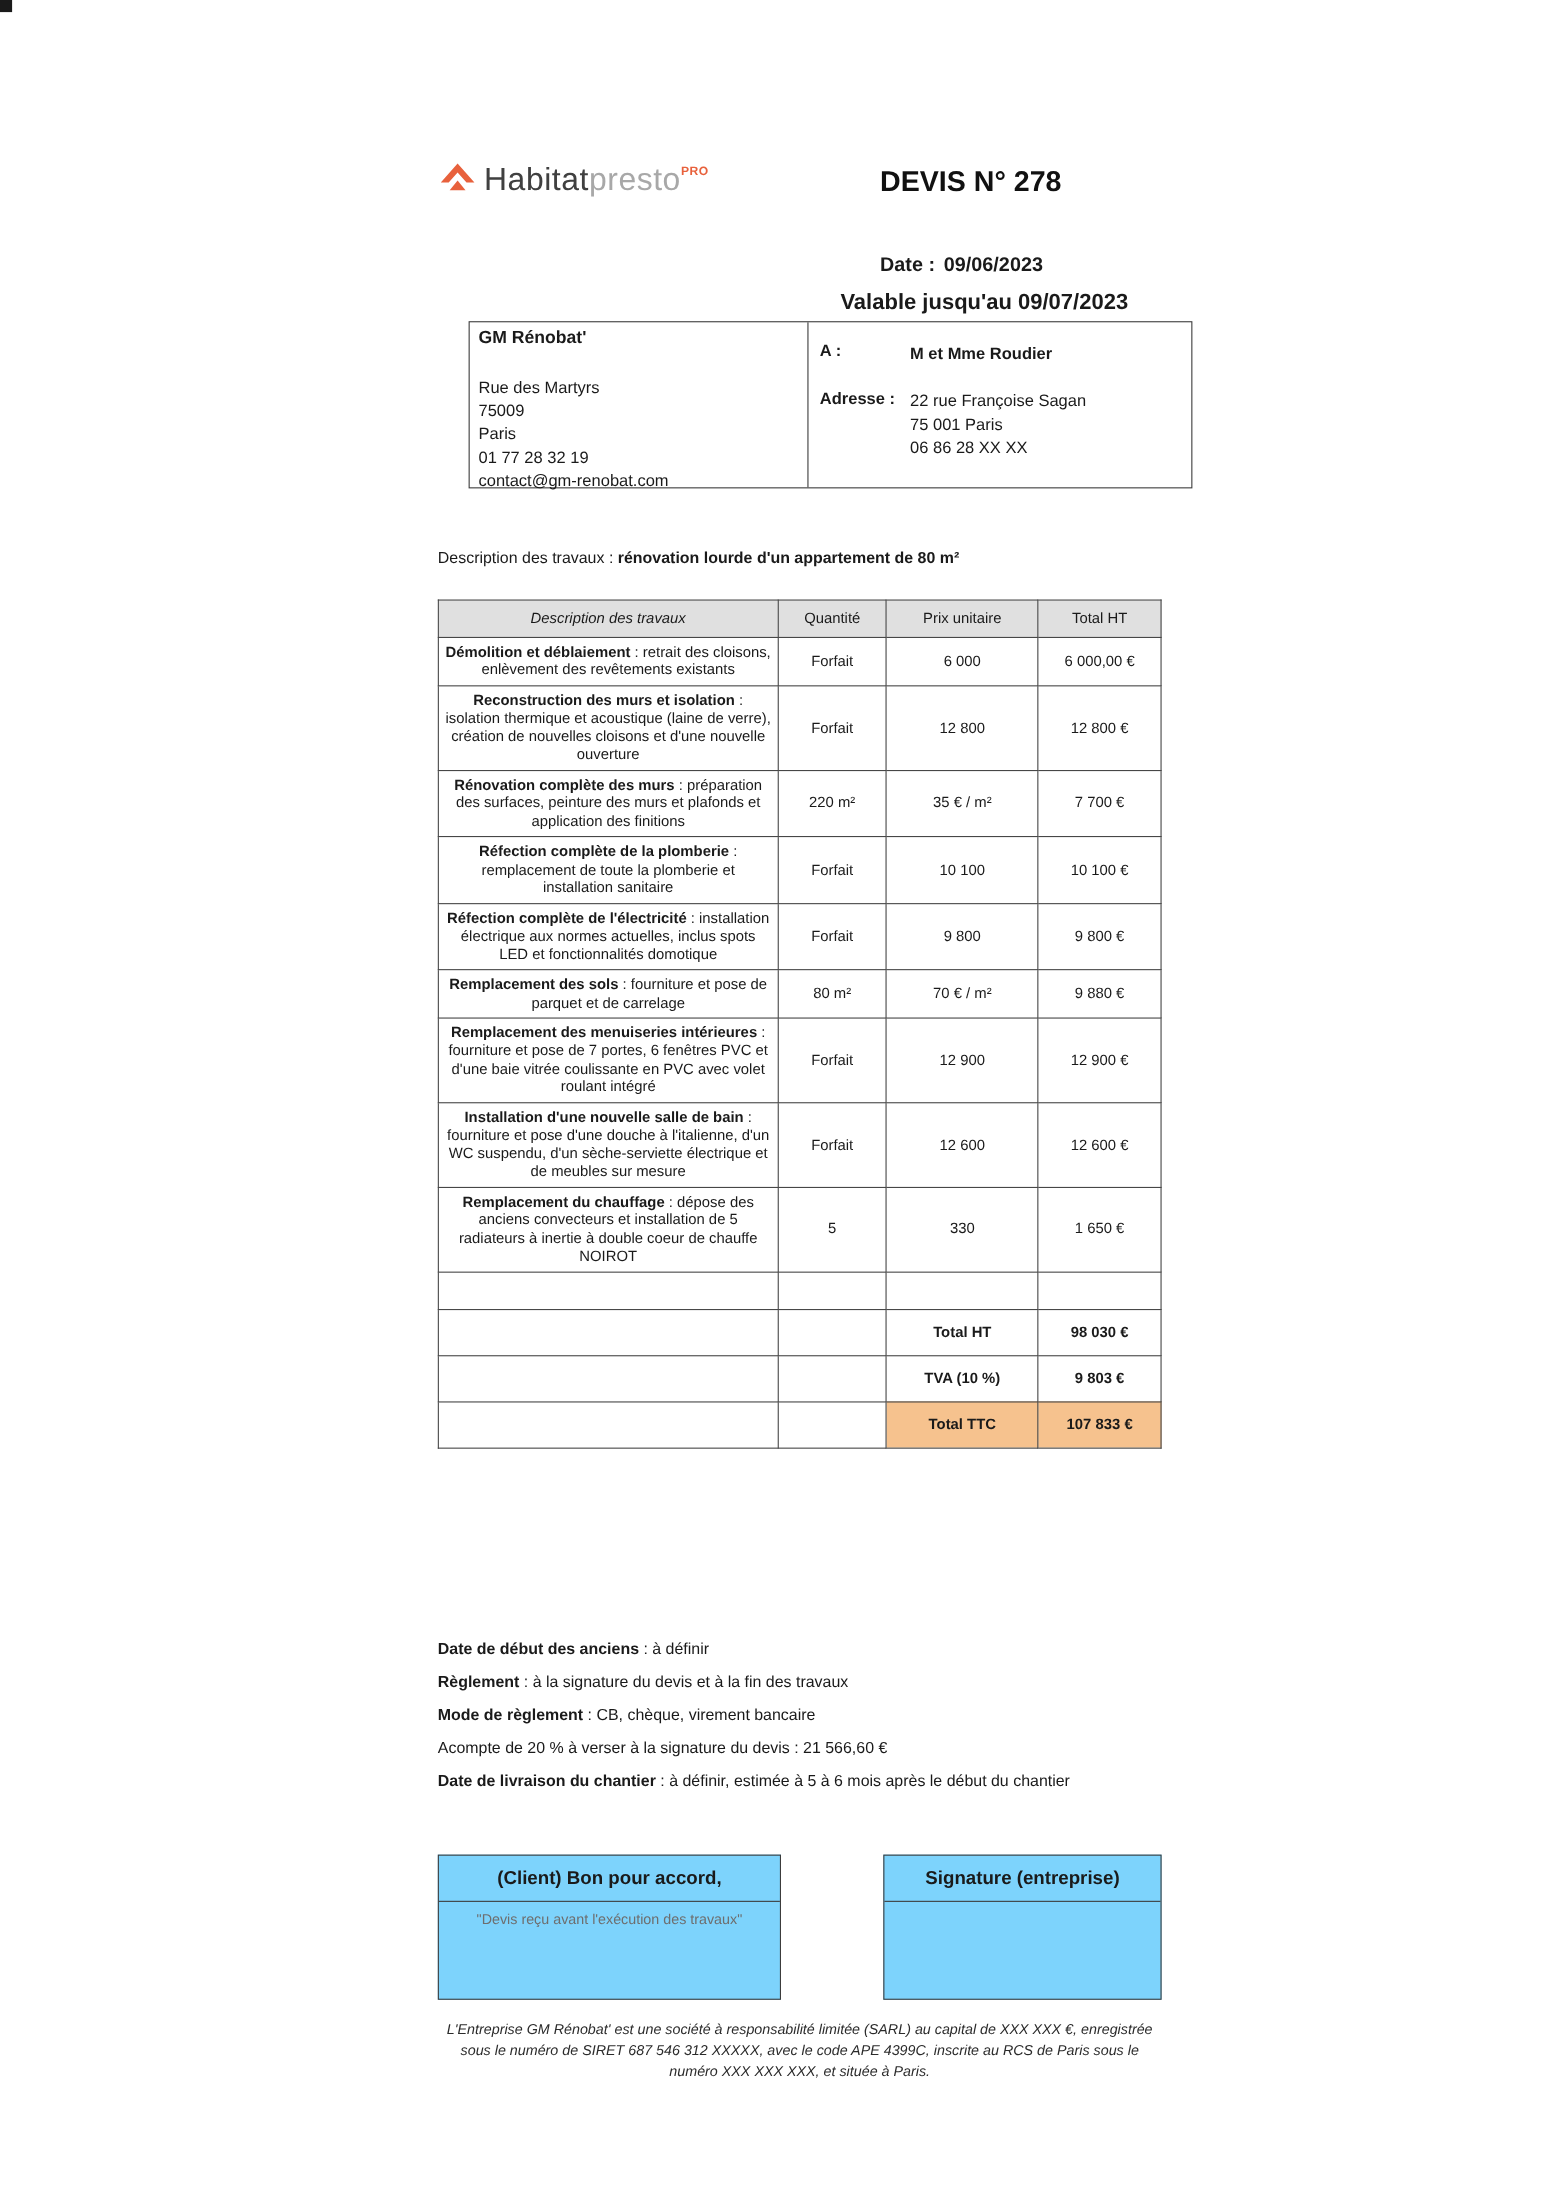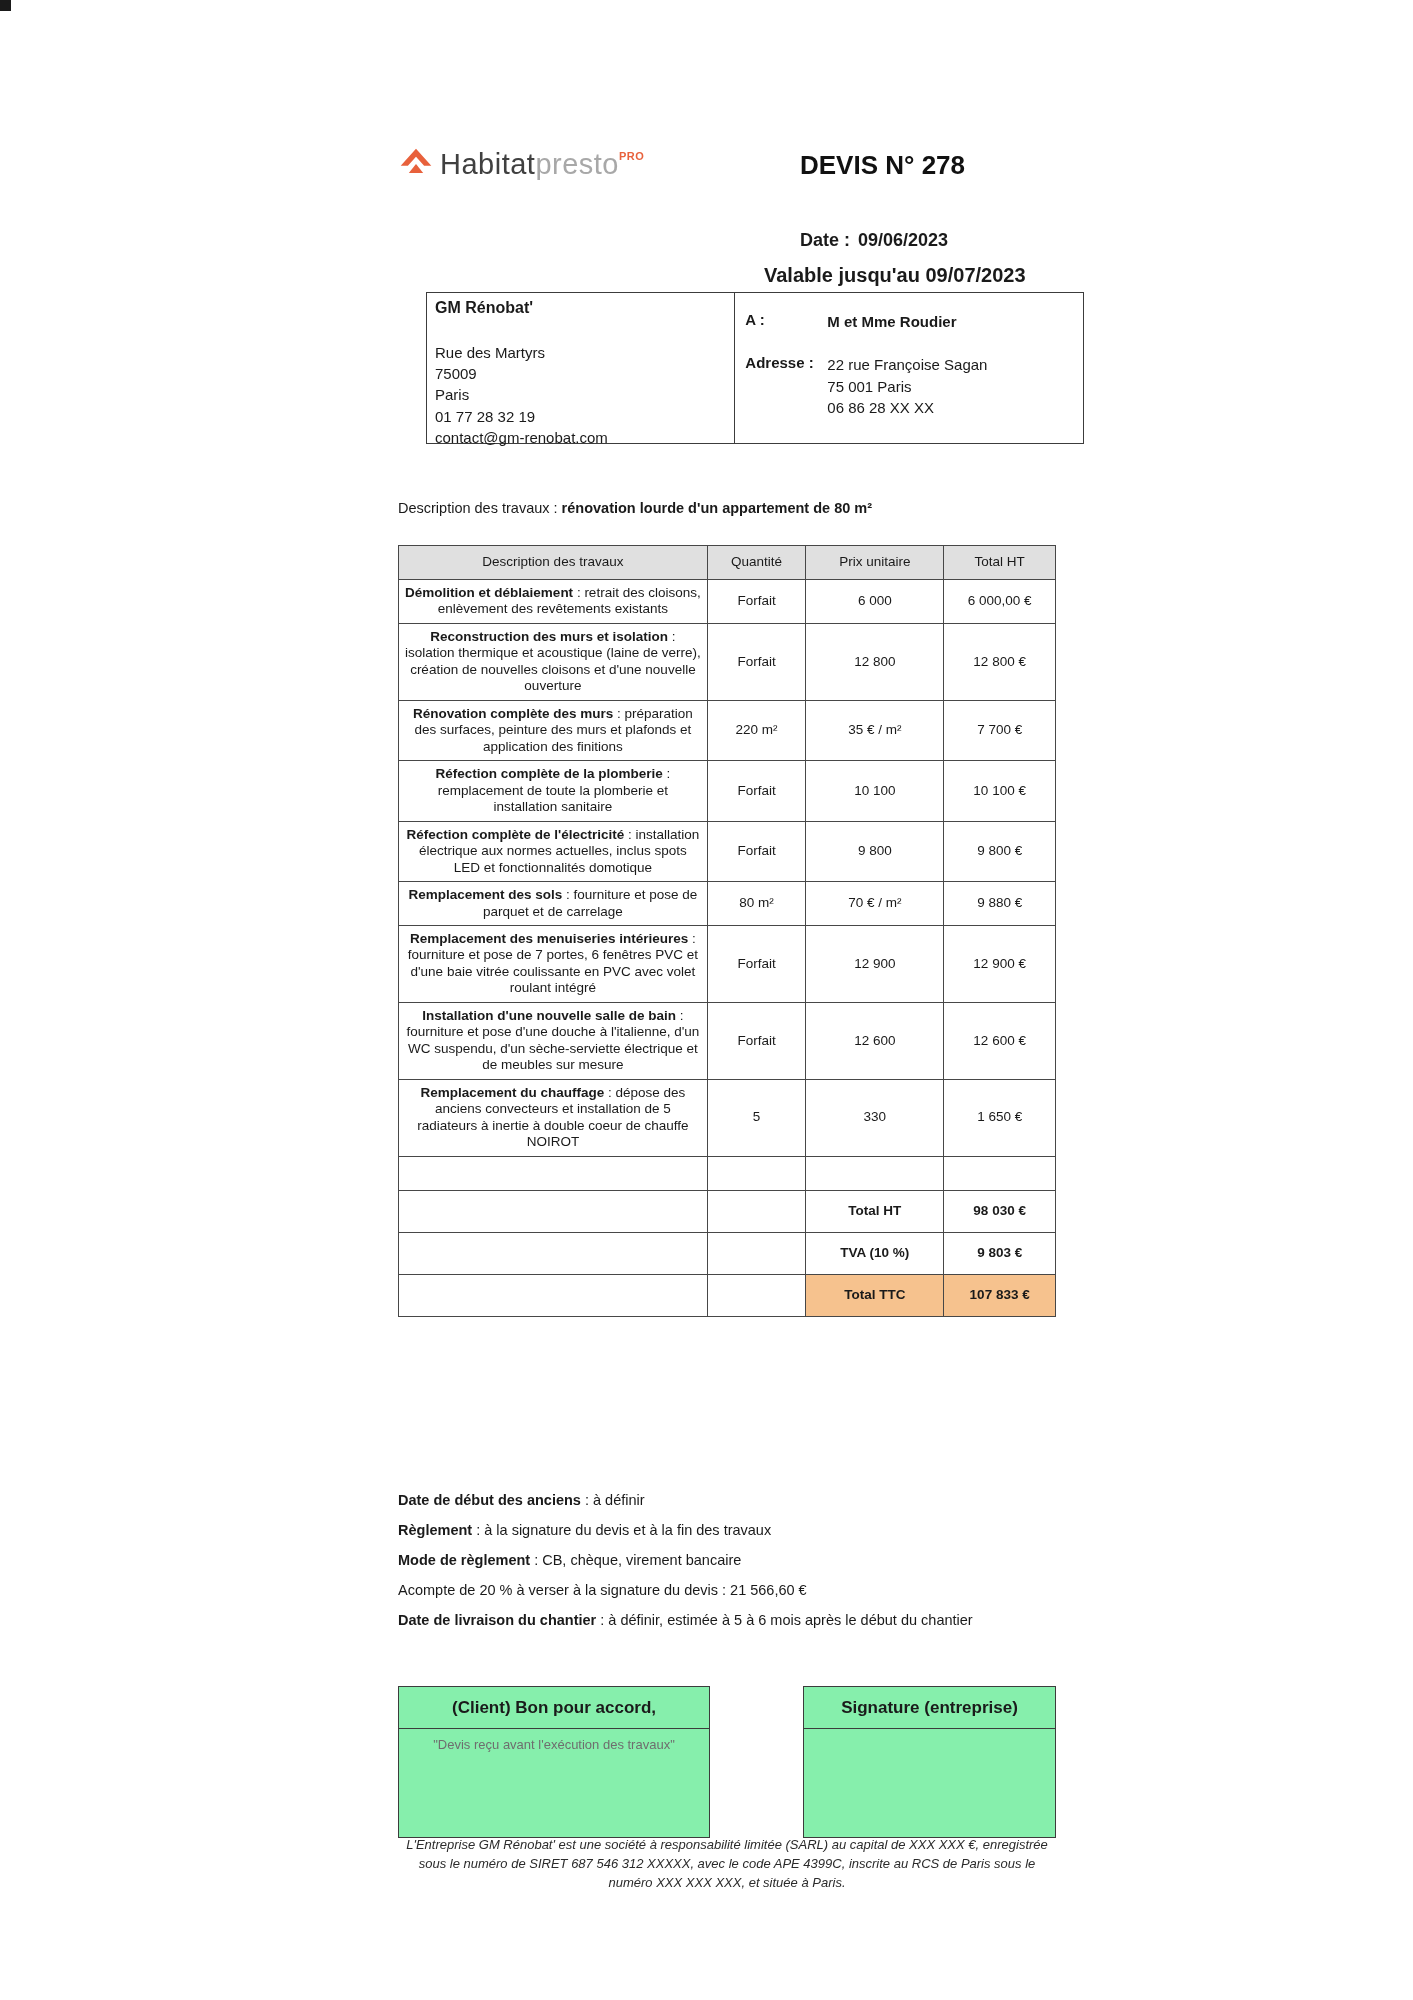--- a/index.html
+++ b/index.html
@@ -35,36 +35,36 @@
 
   
   .works-intro { position: absolute; left: 398px; top: 500px; font-size: 14.5px; }
   .works-intro b { font-weight: bold; }
 
   
   .quote-table { position: absolute; left: 398px; top: 545px; width: 658px; border-collapse: collapse; }
   .quote-table td, .quote-table th { border: 1px solid #474747; font-size: 13.5px; line-height: 1.22;
                                      padding: 5px 6px; text-align: center; vertical-align: middle; font-weight: normal; }
   .quote-table th { background: #e0e0e0; height: 34px; }
-  .col-desc  { width: 47%; }
+  .col-desc  { width: 47%; font-style: italic; }
   .col-qty   { width: 15%; }
   .col-unit  { width: 21%; }
   .col-total { width: 17%; }
   .desc-cell b { font-weight: bold; }
   .empty-row td { height: 34px; }
   .total-row td { height: 42px; font-weight: bold; }
   .ttc-cell { background: #f6c28e; }
 
   
   .terms { position: absolute; left: 398px; top: 1492px; width: 680px; font-size: 14.5px; }
   .term-line { margin-bottom: 14px; }
   .term-line b { font-weight: bold; }
 
   
-  .sig-box { position: absolute; top: 1686px; border: 1px solid #3c3c3c; height: 152px; background: #86efac; }
+  .sig-box { position: absolute; top: 1686px; border: 1px solid #3c3c3c; height: 132px; background: #7dd3fc; }
   .sig-client { left: 398px; width: 312px; }
   .sig-company { left: 803px; width: 253px; }
   .sig-head { border-bottom: 1px solid #3c3c3c; height: 42px; display: flex; align-items: center;
               justify-content: center; font-size: 17px; font-weight: bold; }
   .sig-body { padding: 8px 6px; text-align: center; font-size: 13px; color: #6e6e6e; }
 
   
   .legal { position: absolute; left: 398px; top: 1836px; width: 658px; text-align: center;
            font-size: 13px; font-style: italic; color: #2b2b2b; line-height: 1.45; }
 </style>

